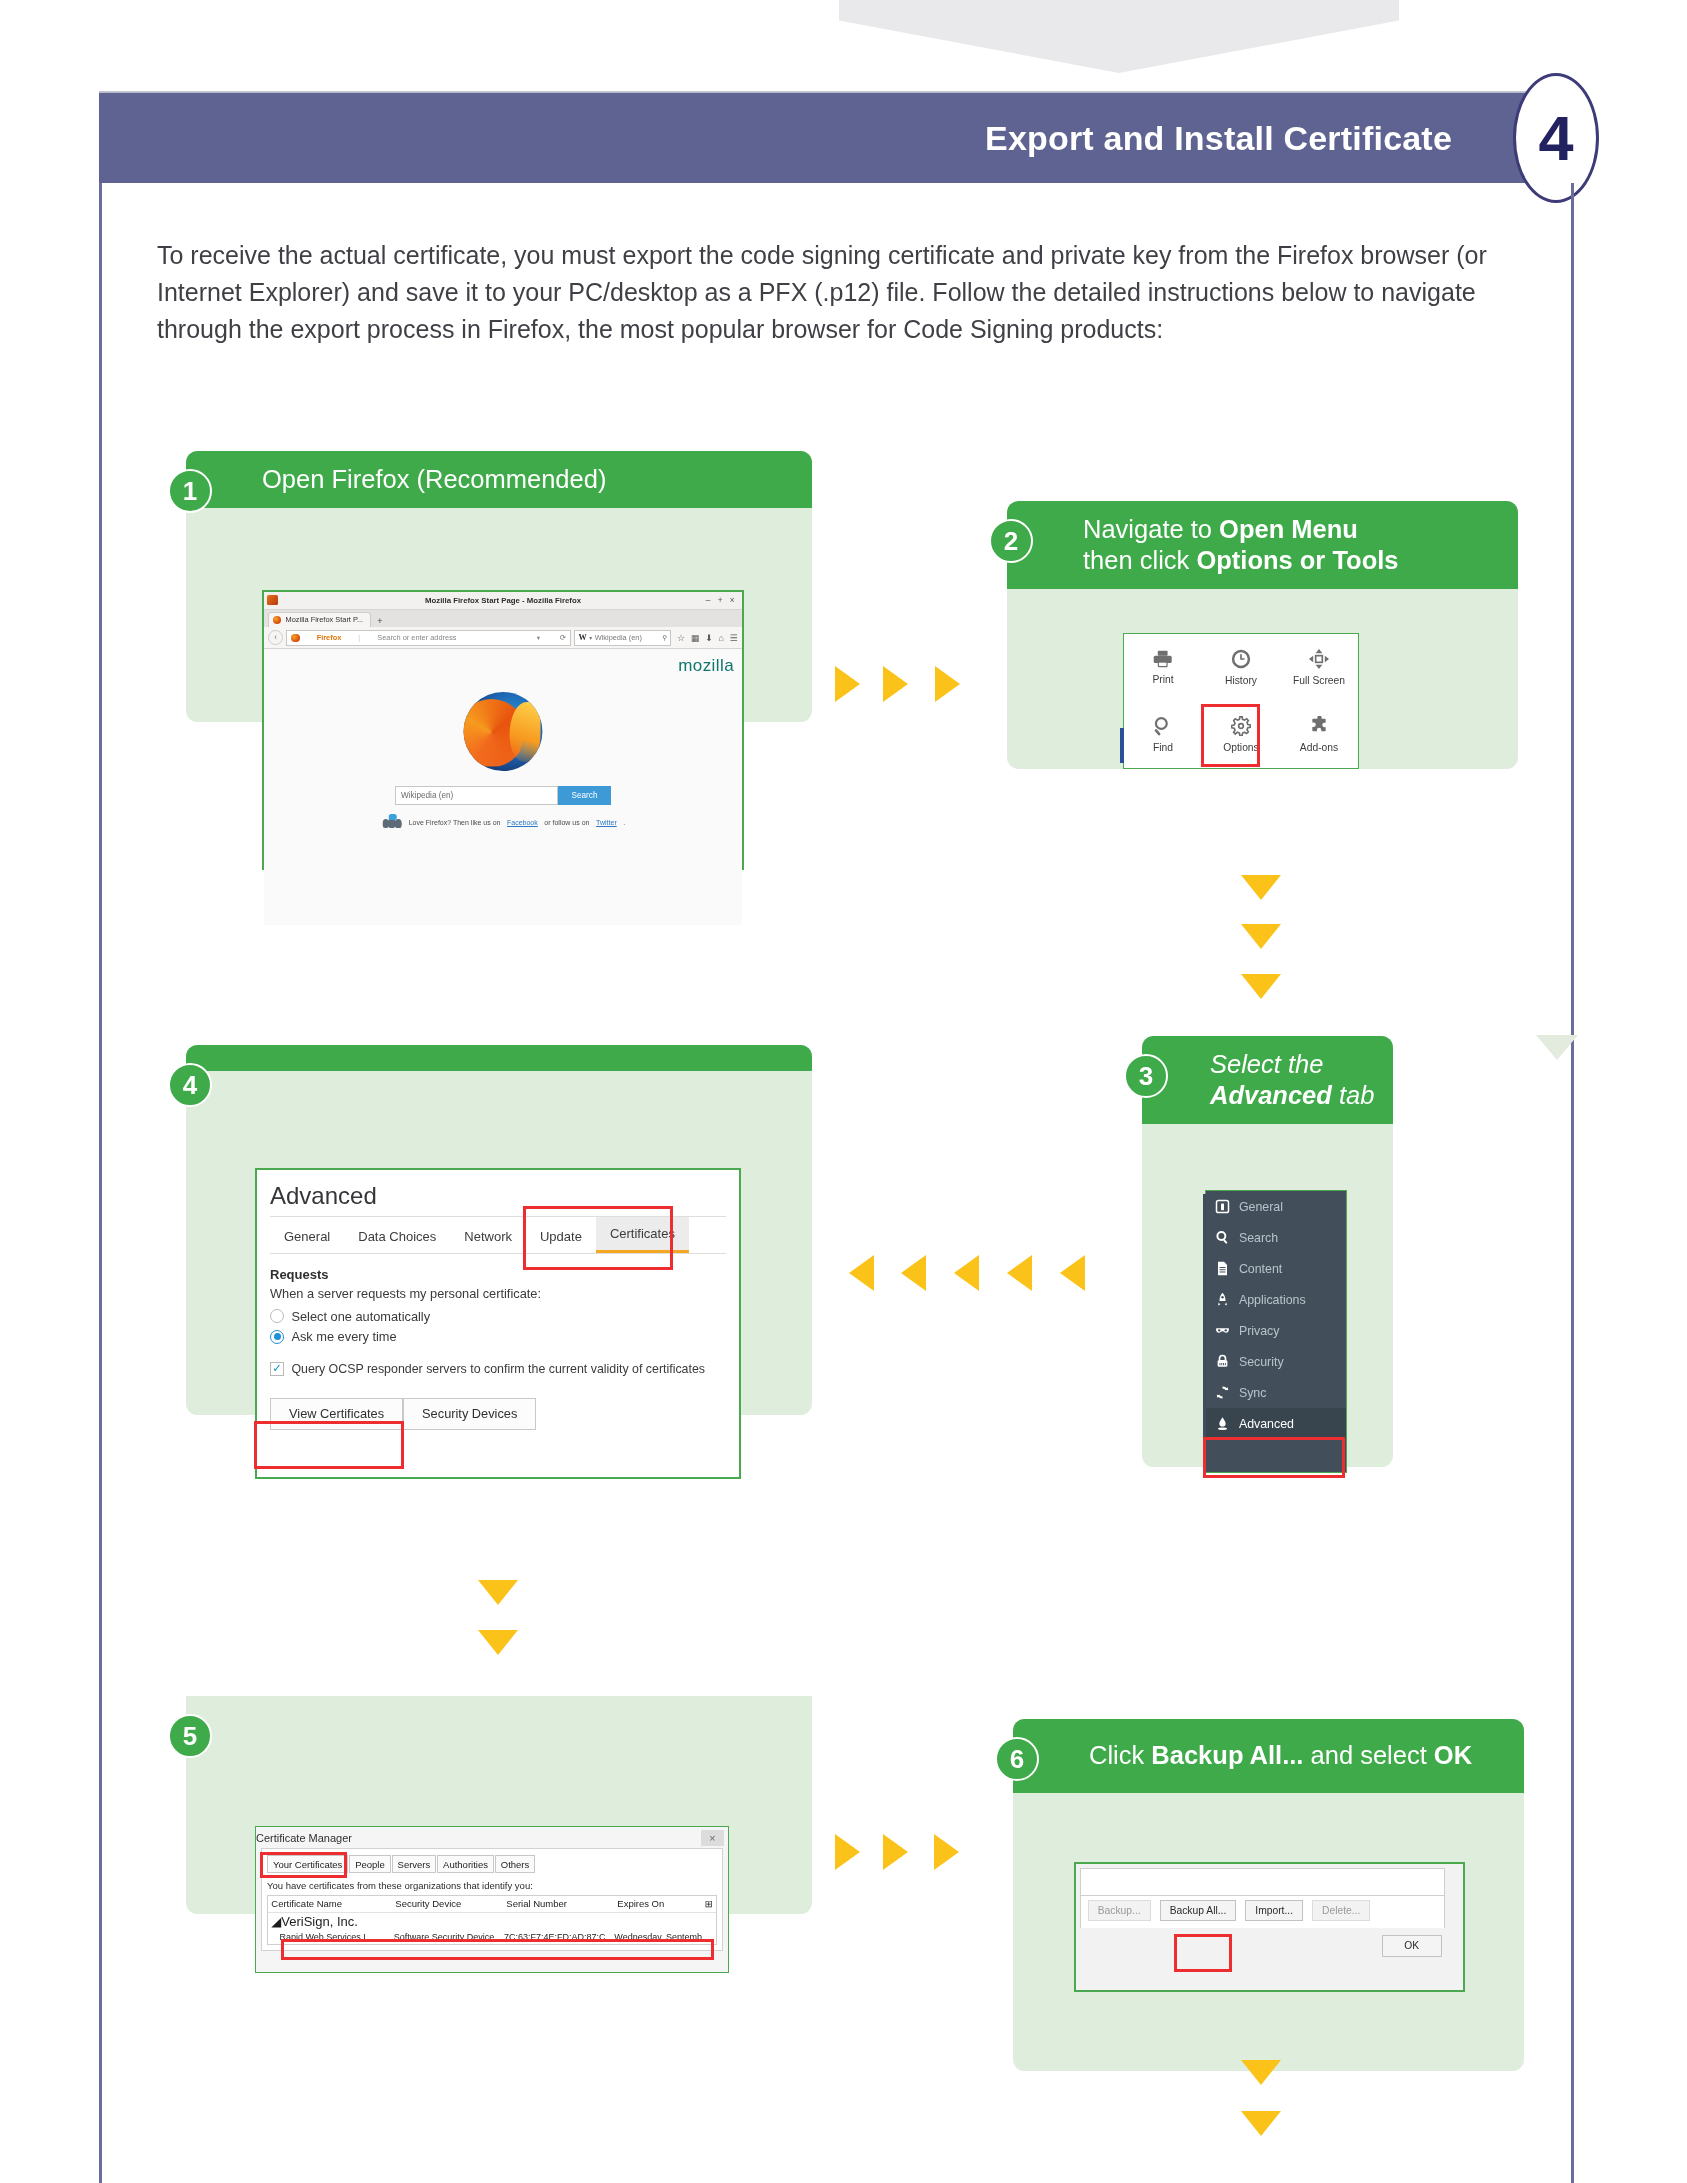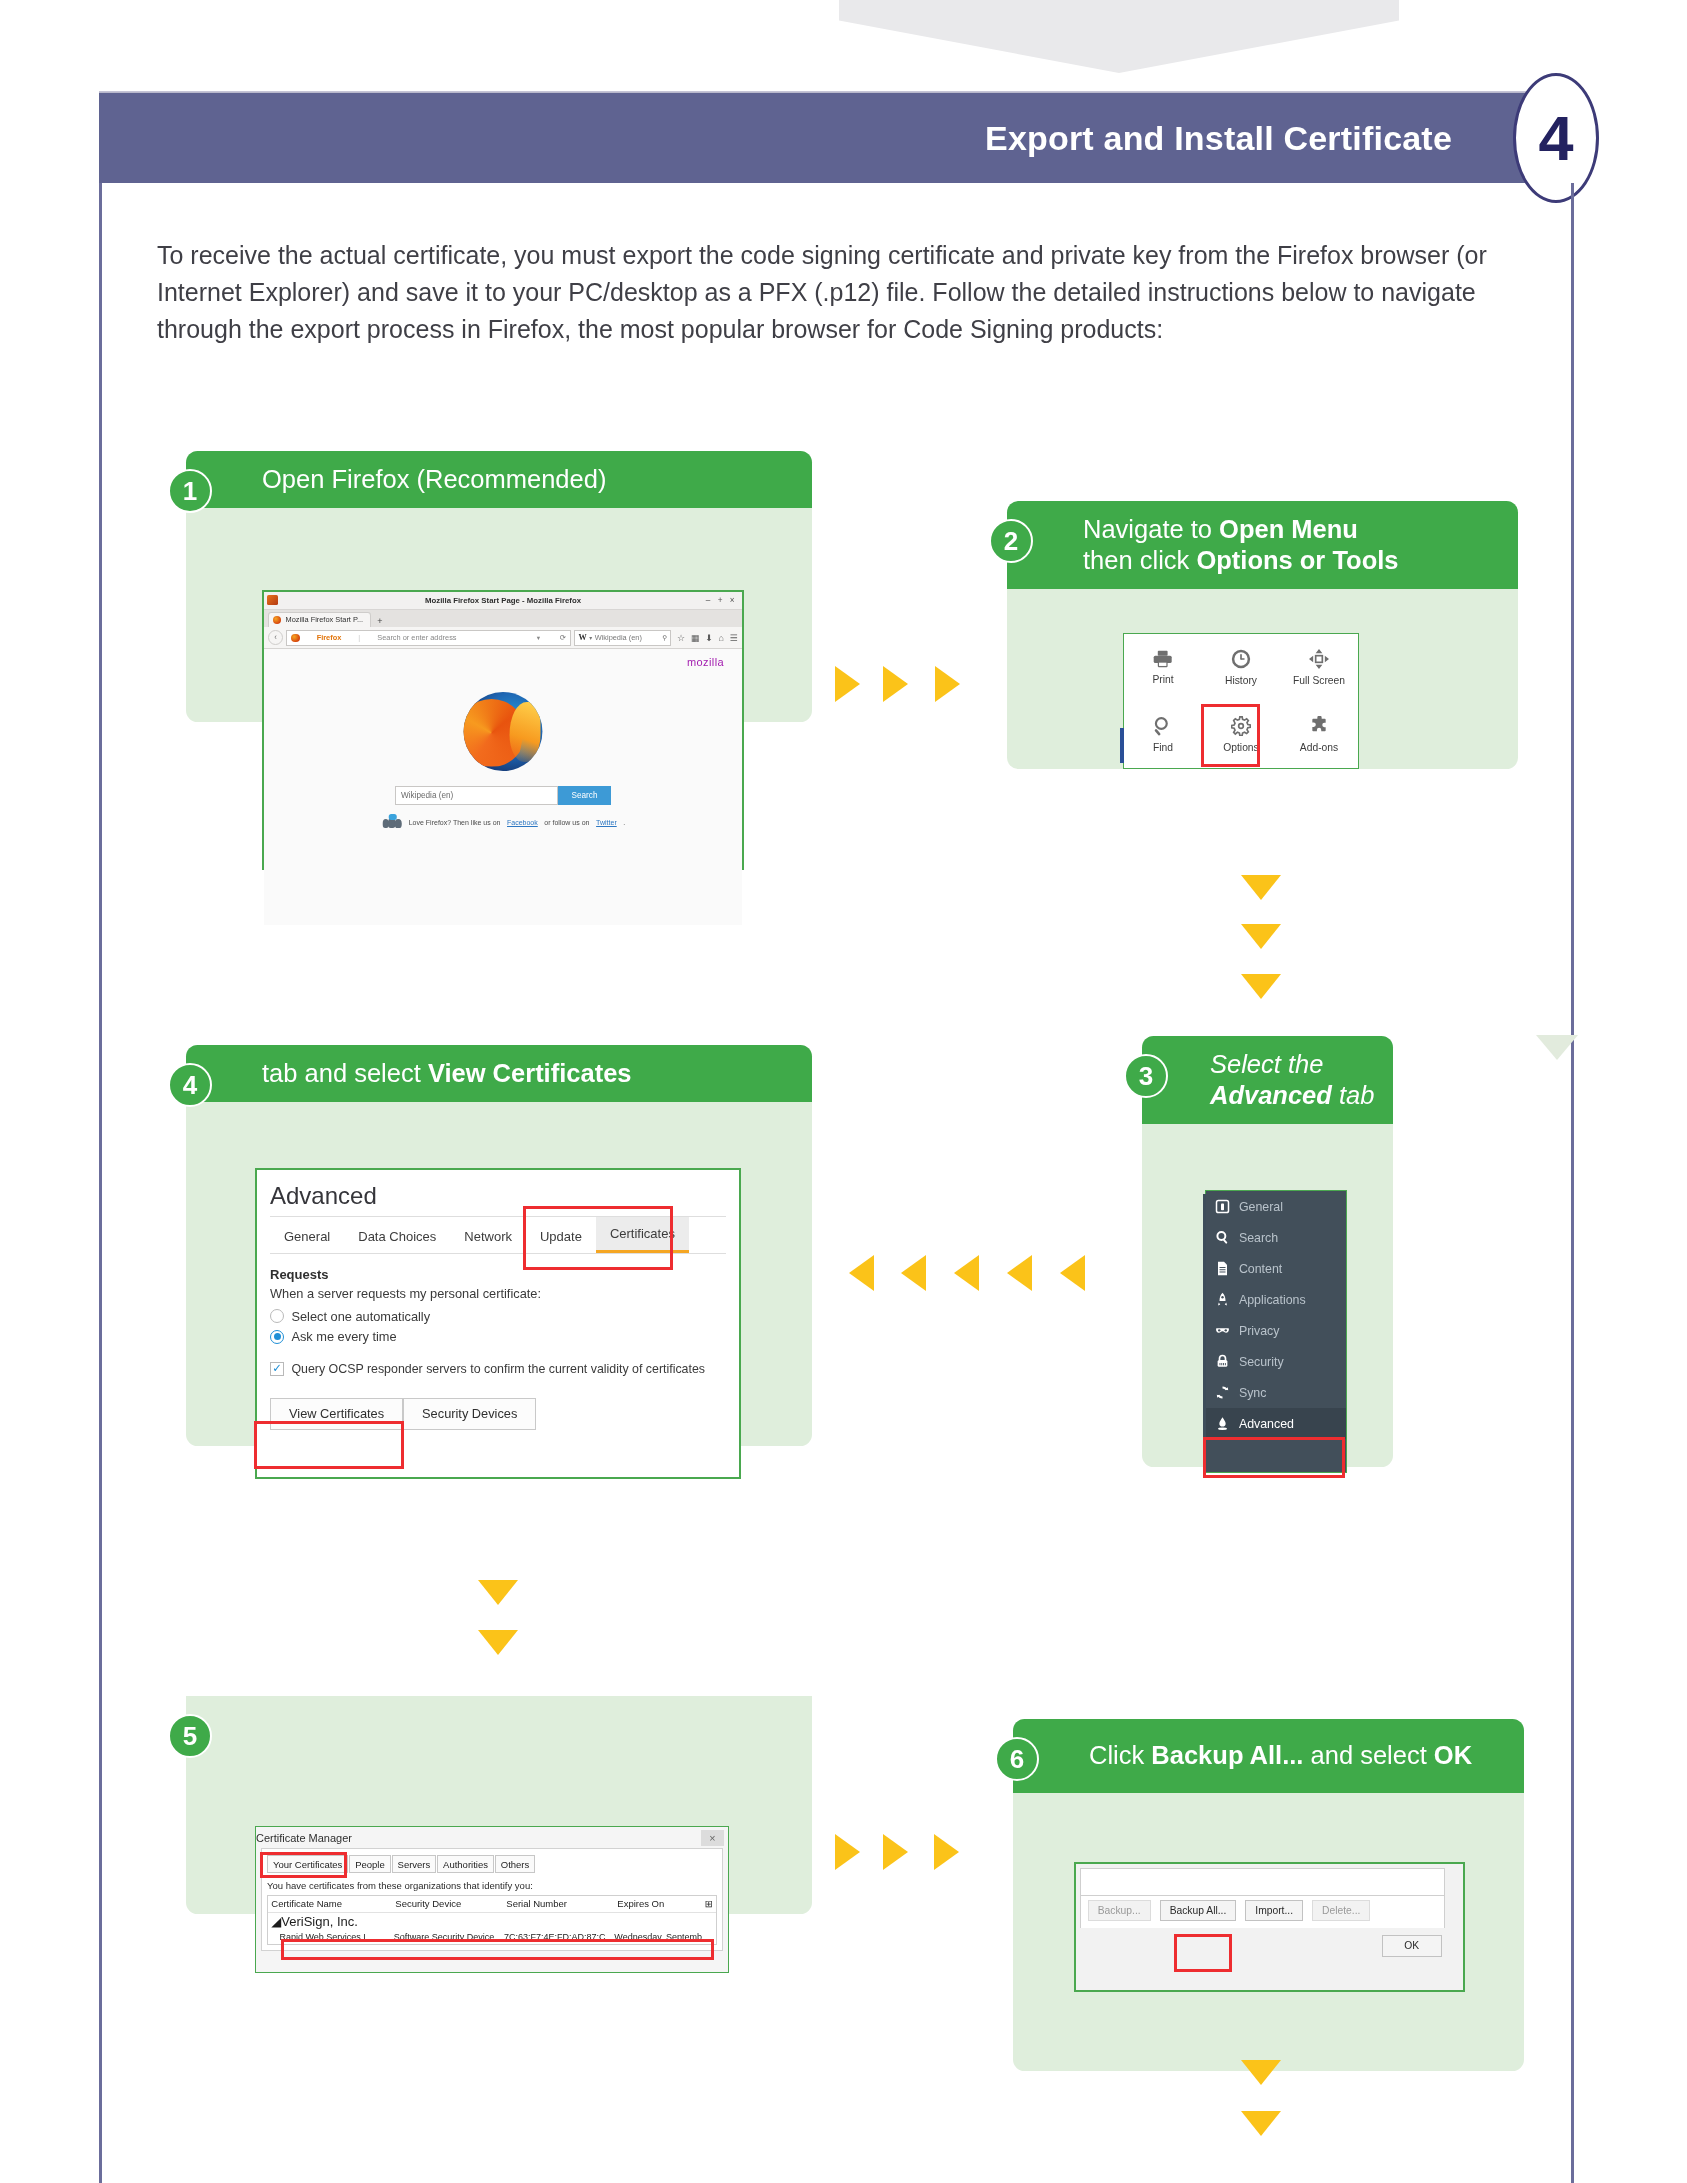--- a/index.html
+++ b/index.html
@@ -110,21 +110,21 @@
   .ff-url .brand { color:#e2740a; font-weight:bold; }
   .ff-url .sep { color:#ccc; }
   .ff-url .caret { margin-left:auto; color:#888; font-size:6.6px; }
   .ff-search {
     width:97px; height:15.7px; background:#fff; border:0.8px solid #c9c7c5;
     display:flex; align-items:center; padding:0 3.3px; font-size:7.4px; color:#777; gap:2.5px;
   }
   .ff-search .w { font-family:"Liberation Serif",serif; font-weight:bold; color:#333; font-size:8.2px;}
   .ff-icons { display:flex; gap:5.8px; font-size:9px; color:#5b5b5b; padding-left:2.5px; }
   .ff-content { position:relative; height:100%; background:#fafafa; }
-  .moz-wm { position:absolute; right:18px; top:6.6px; font-size:11px; color:#a21caf; letter-spacing:0.4px;}
+  .moz-wm { position:absolute; right:8px; top:6.6px; font-size:17px; color:#0f766e; letter-spacing:0.4px;}
   .ff-logo { position:absolute; left:50%; top:43px; transform:translateX(-50%);
     width:79px; height:79px; border-radius:50%;
     background:
       radial-gradient(circle at 62% 40%, #2aa3e0 0%, #1e66b3 45%, #17407f 70%),
       #17407f;
     box-shadow: inset 0 0 0 0 #000;
     overflow:hidden;
   }
   .ff-logo:before{
     content:""; position:absolute; left:-8%; top:8%; width:86%; height:86%;
@@ -382,21 +382,20 @@
     <div class="hl-red" style="left:77px; top:70px; width:59px; height:63px;"></div>
   </div>
 
   <div class="tri tri-d" style="left:1241px; top:875px;"></div>
   <div class="tri tri-d" style="left:1241px; top:924px;"></div>
   <div class="tri tri-d" style="left:1241px; top:974px;"></div>
 
   <div class="card" style="left:186px; top:1045px; width:626px;">
     <div class="bullet">4</div>
     <div class="head">
-      <div><span>tab and select </span><b>View Certificates</b></div>
     </div>
     <div class="body" style="height:344px;"></div>
   </div>
 
   <div class="advpanel">
     <div class="adv-h">Advanced</div>
     <div class="adv-tabs">
       <div class="adv-tab">General</div>
       <div class="adv-tab">Data Choices</div>
       <div class="adv-tab">Network</div>

